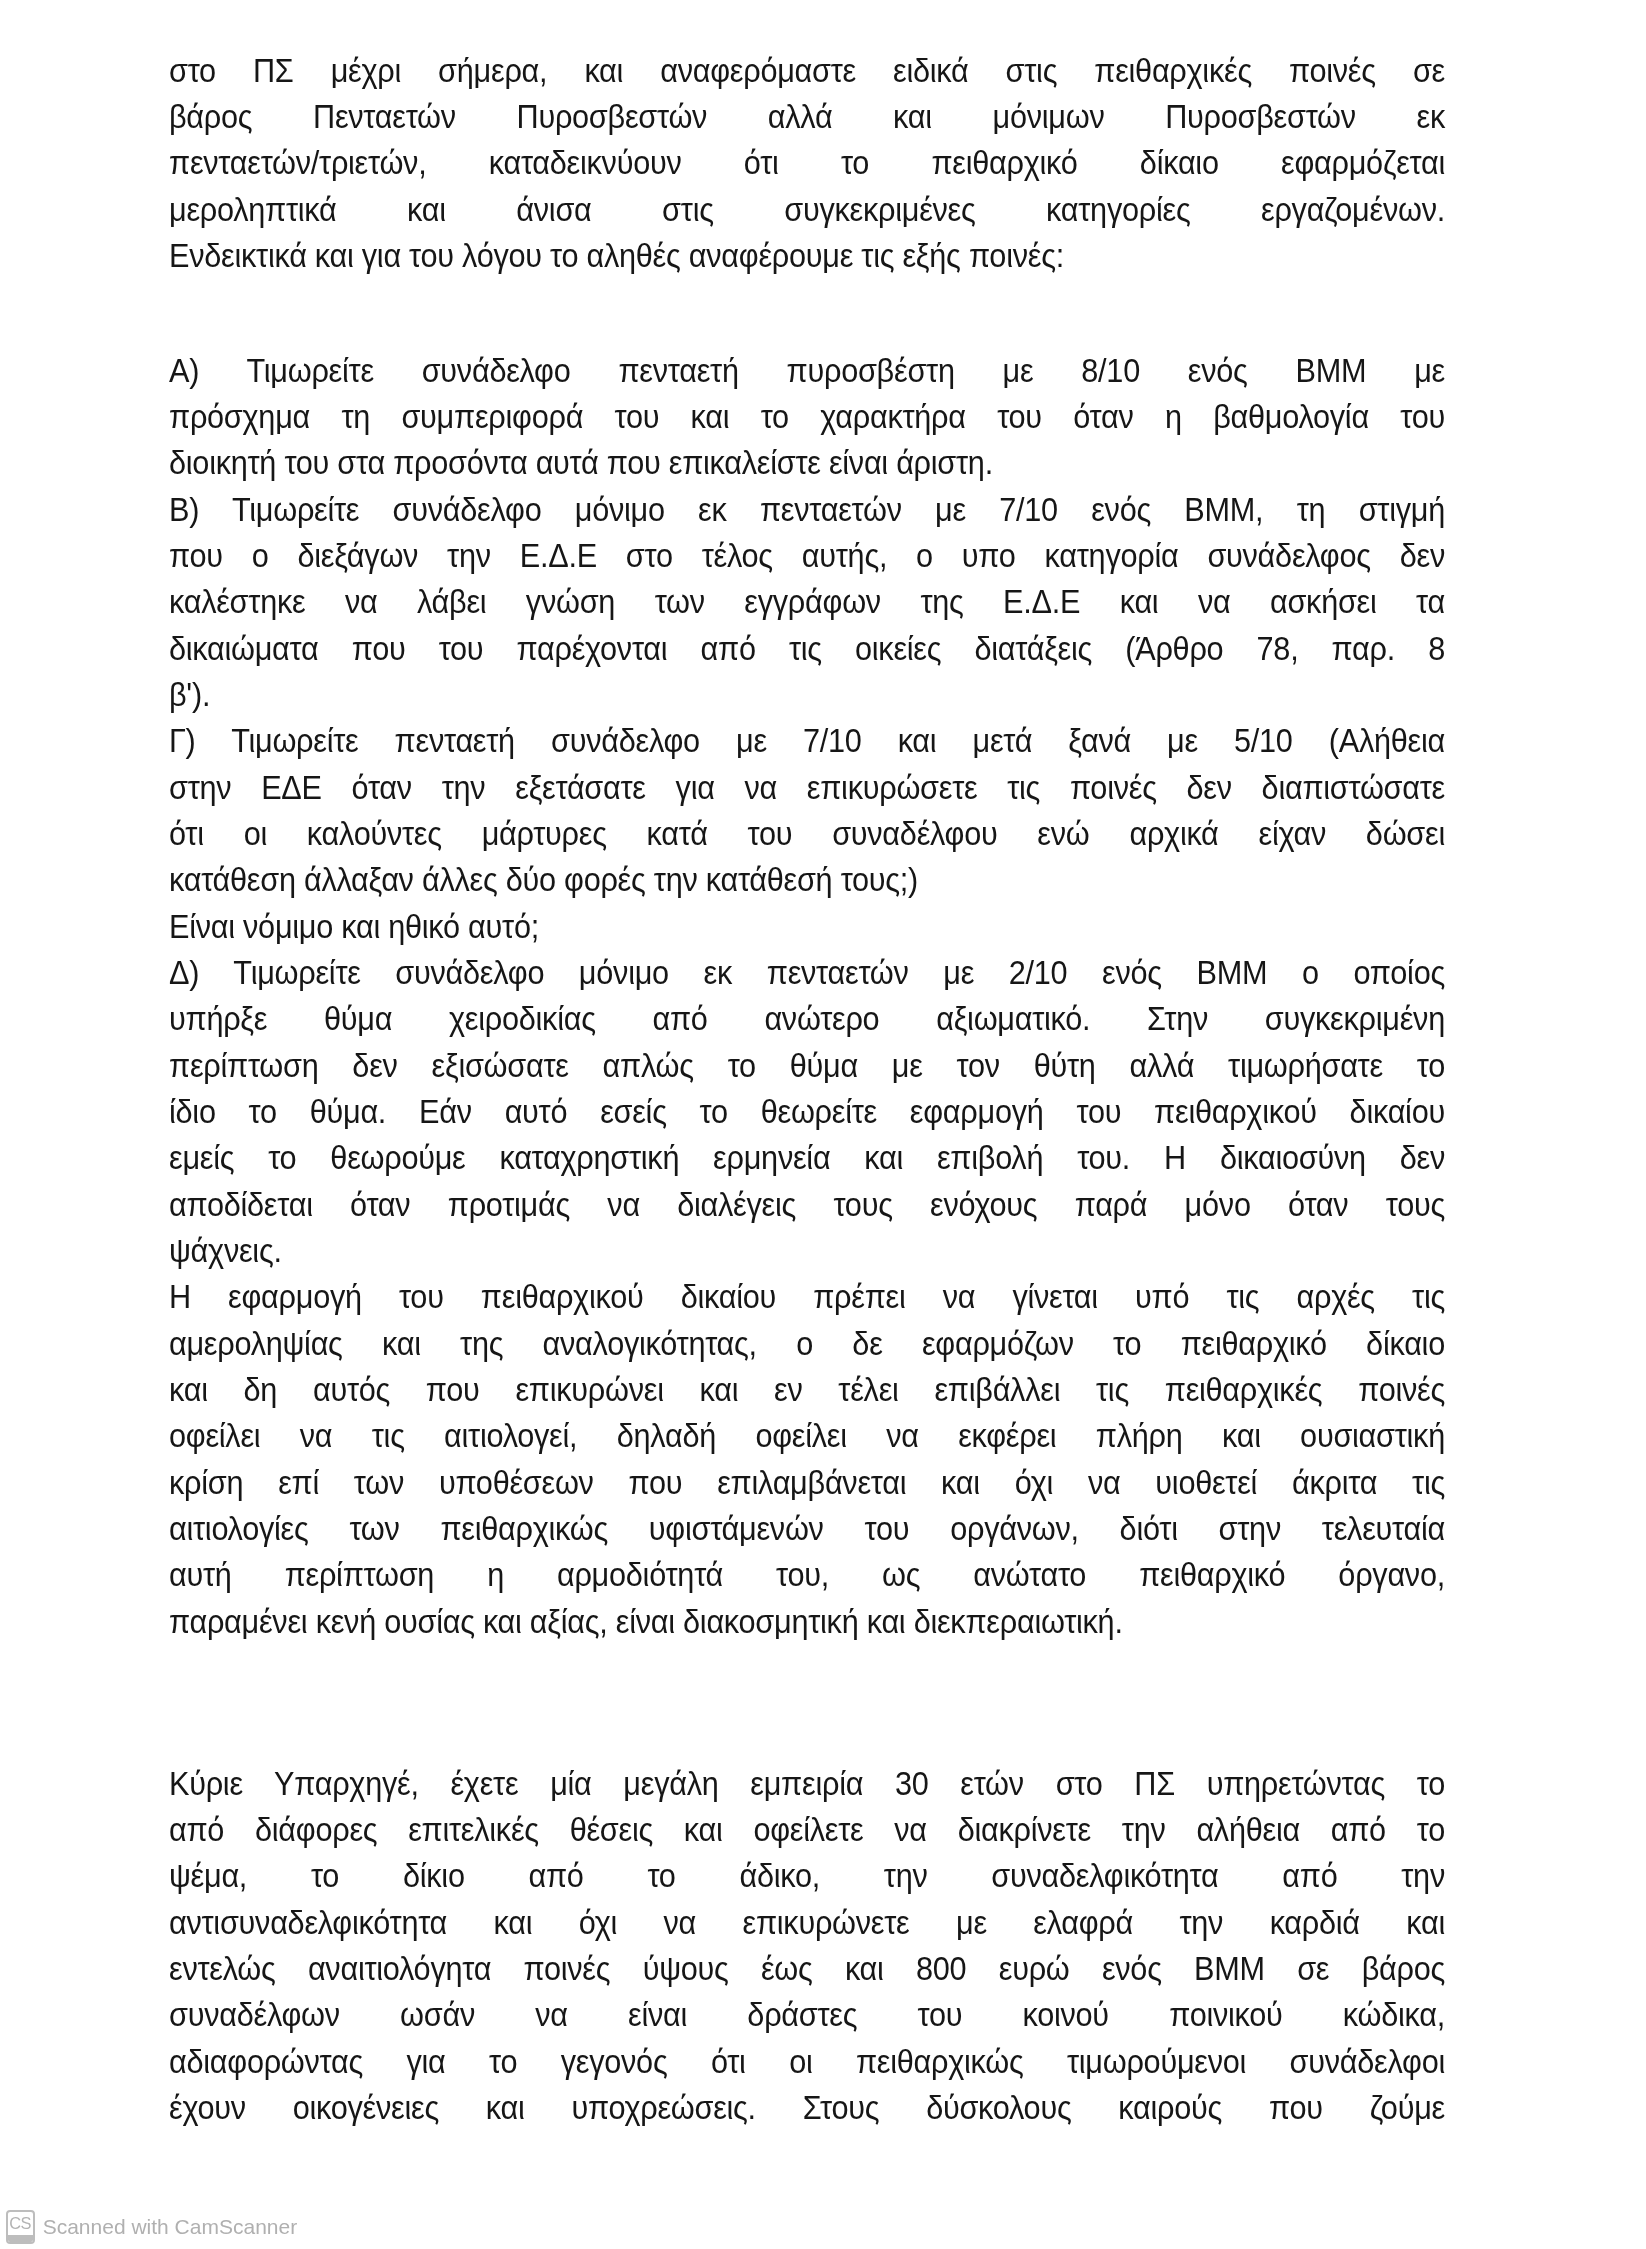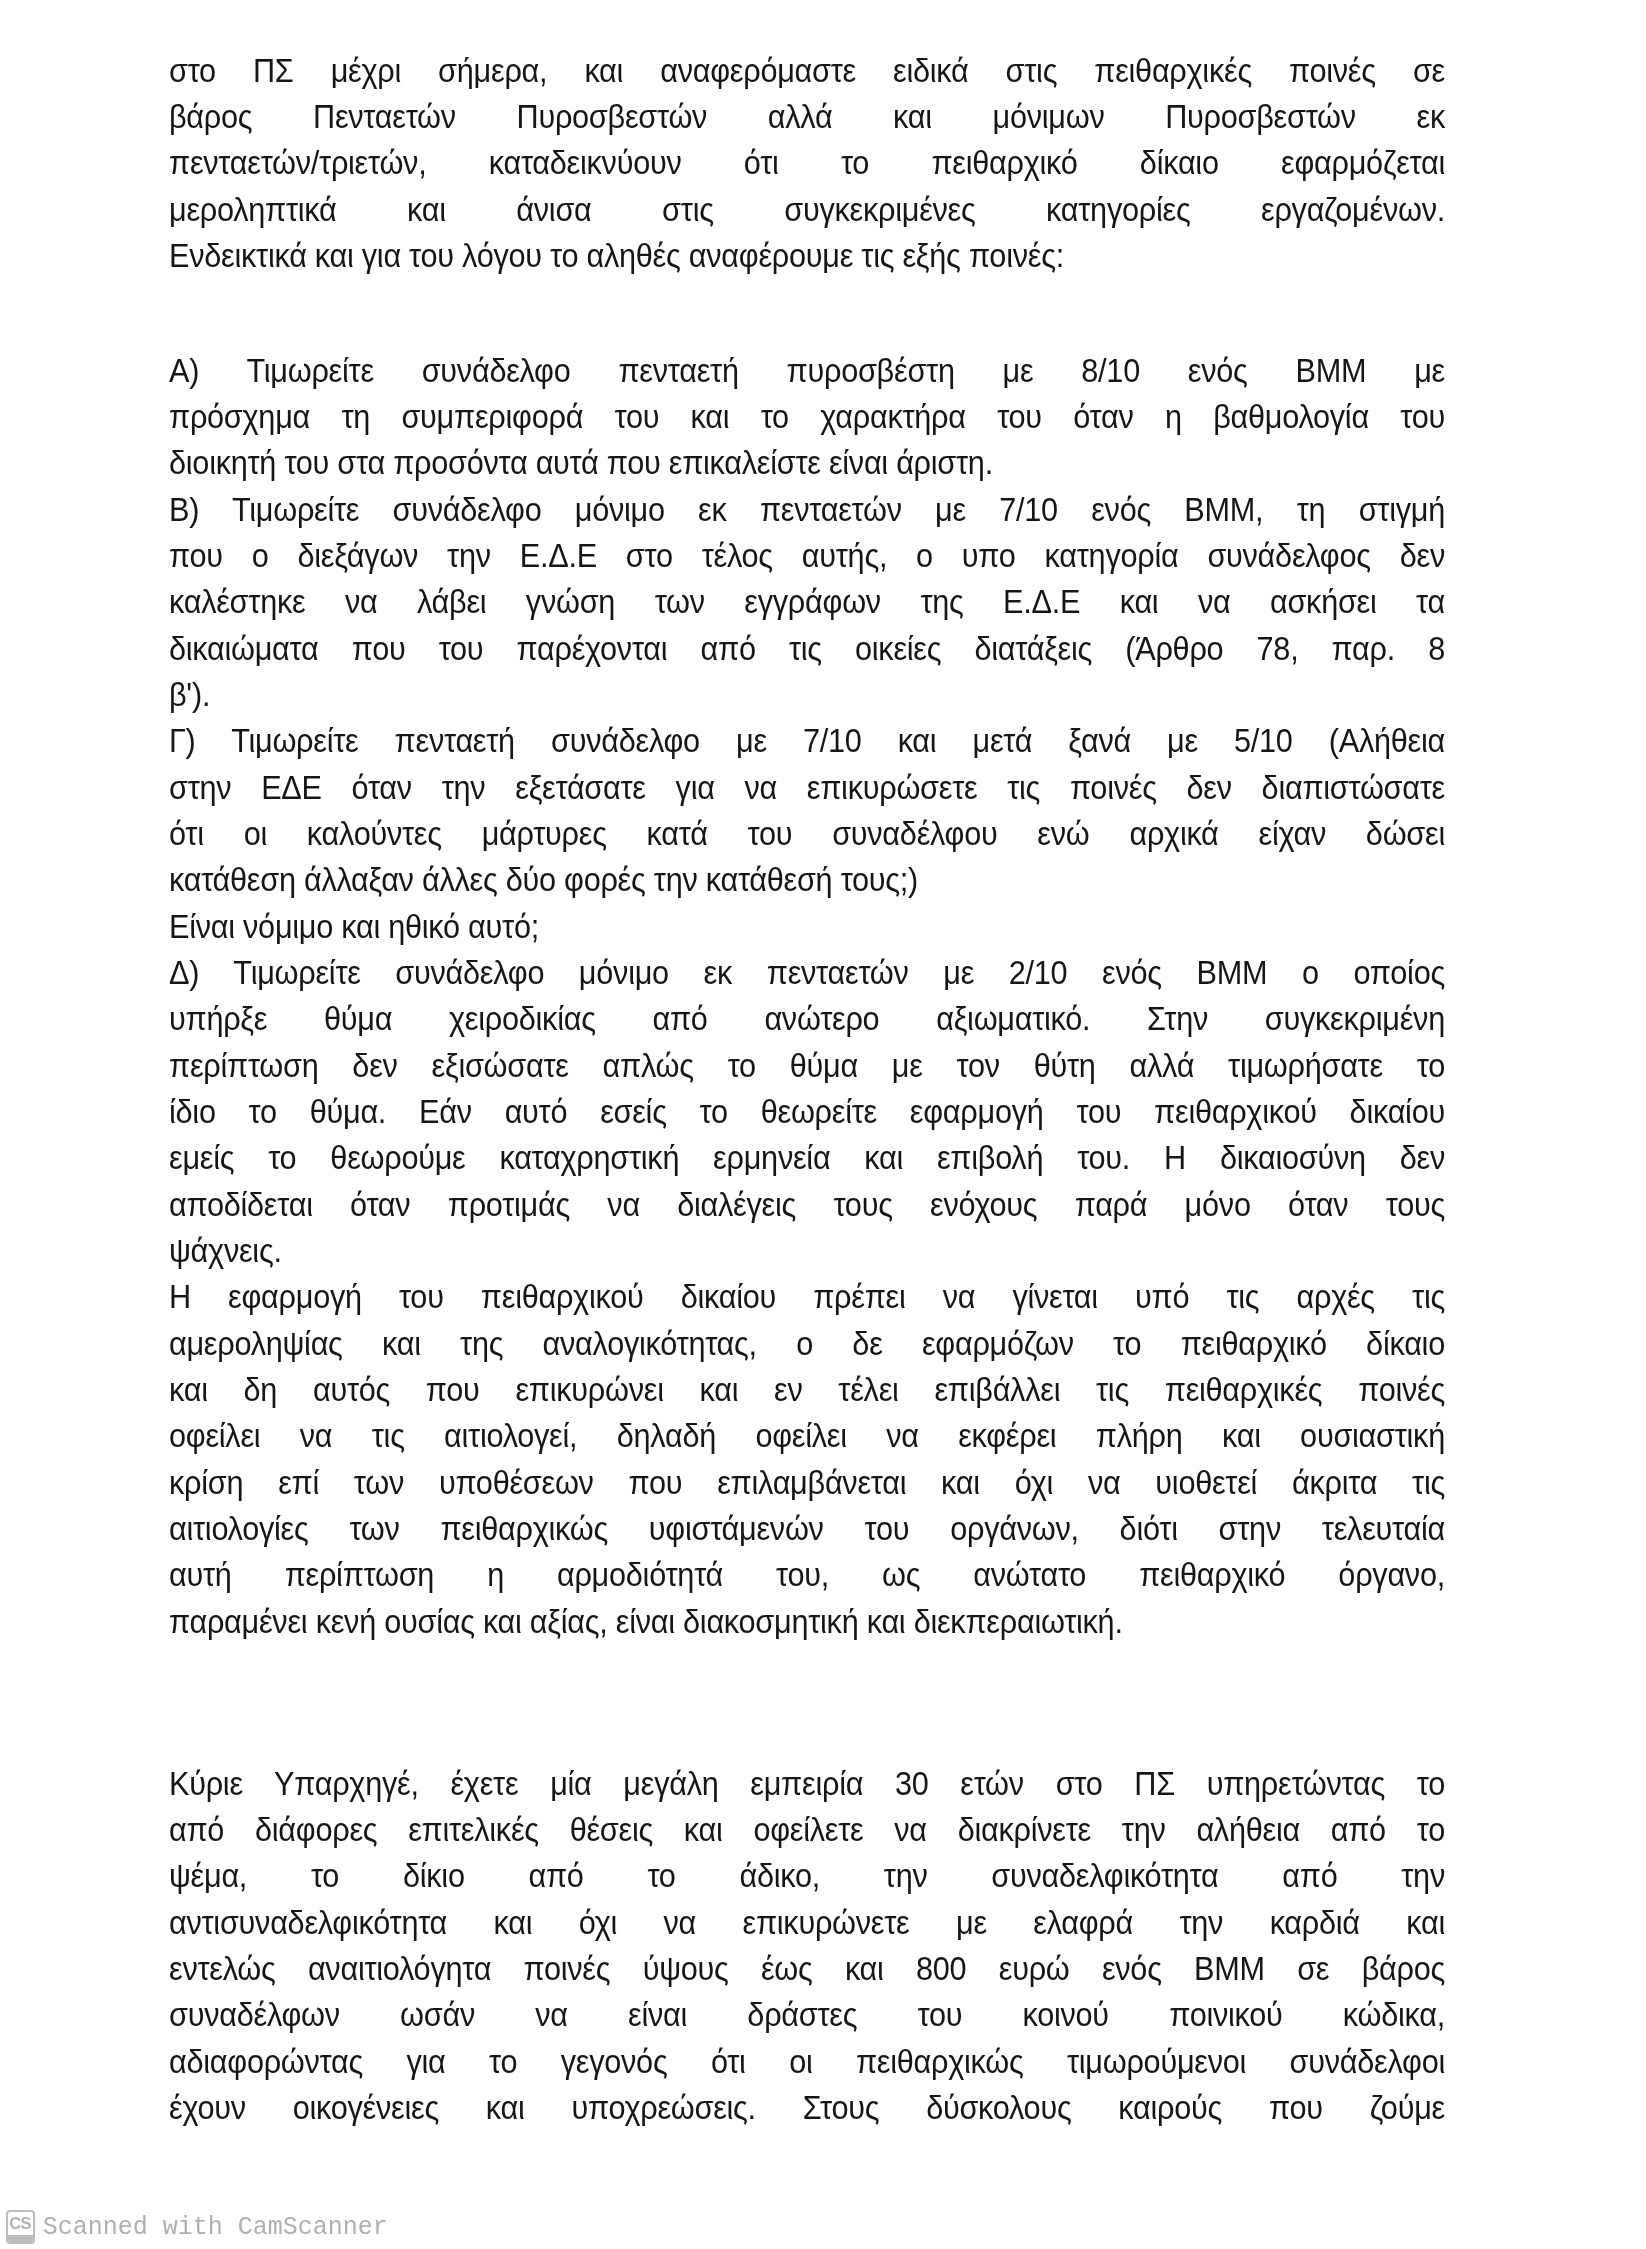--- a/index.html
+++ b/index.html
@@ -25,25 +25,25 @@
     position: absolute; left: 5.5px; top: 2212px; height: 30px;
     display: flex; align-items: center; gap: 8.2px;
     color: #b3b3b3;
   }
   .cs-logo {
     width: 29px; height: 34px; border: 2px solid #bdbdbd; border-radius: 4.1px;
     box-sizing: border-box; position: relative; background: #fff;
     display: flex; align-items: flex-start; justify-content: center; overflow: hidden;
   }
   .cs-logo .cs-text {
-    font-family: "Liberation Sans", sans-serif; font-weight: bold; font-size: 16.4px;
+    font-family: "Liberation Sans", sans-serif; font-weight: normal; font-size: 16.4px;
     color: #b3b3b3; line-height: 22px; letter-spacing: -0.7px;
   }
   .cs-logo .cs-bar { position: absolute; left: 0; right: 0; bottom: 0; height: 6.8px; background: #bdbdbd; }
-  .footer-text { font-family: Liberation Mono, monospace; font-size: 25px; color: #b0b0b0; }
+  .footer-text { font-family: Liberation Sans, sans-serif; font-size: 21px; color: #b0b0b0; }
 </style>
 </head>
 <body>
 
 <div class="page">
 
   <div>
     <div class="line just" style="top:50px">στο ΠΣ μέχρι σήμερα, και αναφερόμαστε ειδικά στις πειθαρχικές ποινές σε</div>
     <div class="line just" style="top:96px">βάρος Πενταετών Πυροσβεστών αλλά και μόνιμων Πυροσβεστών εκ</div>
     <div class="line just" style="top:142px">πενταετών/τριετών, καταδεικνύουν ότι το πειθαρχικό δίκαιο εφαρμόζεται</div>

